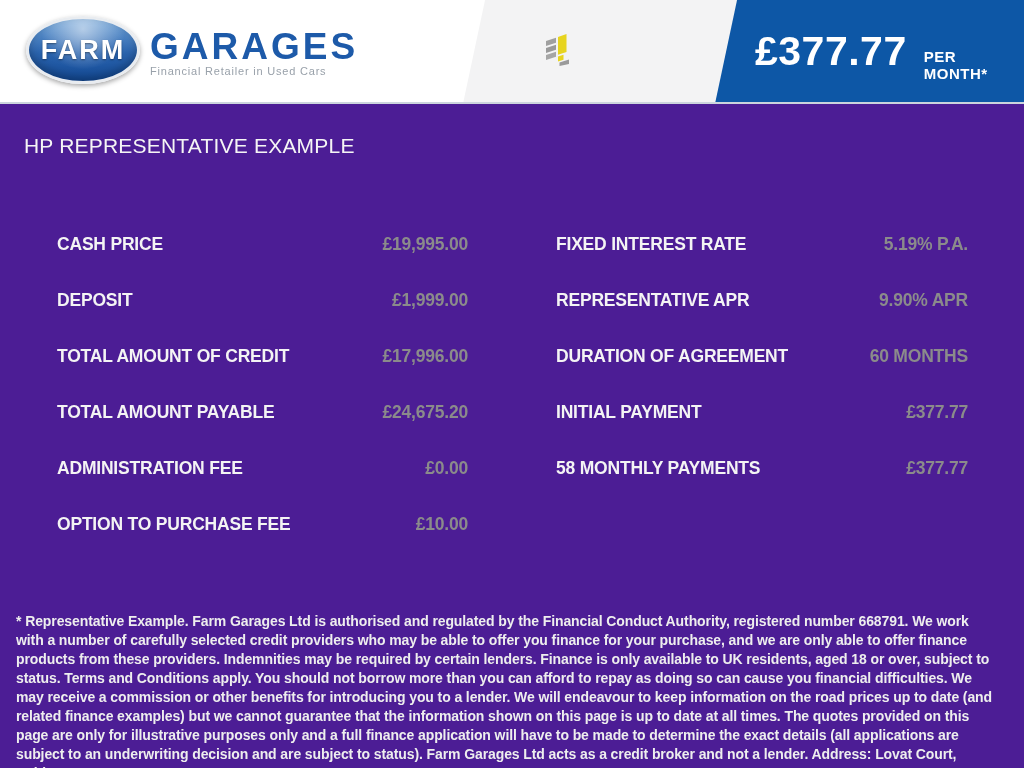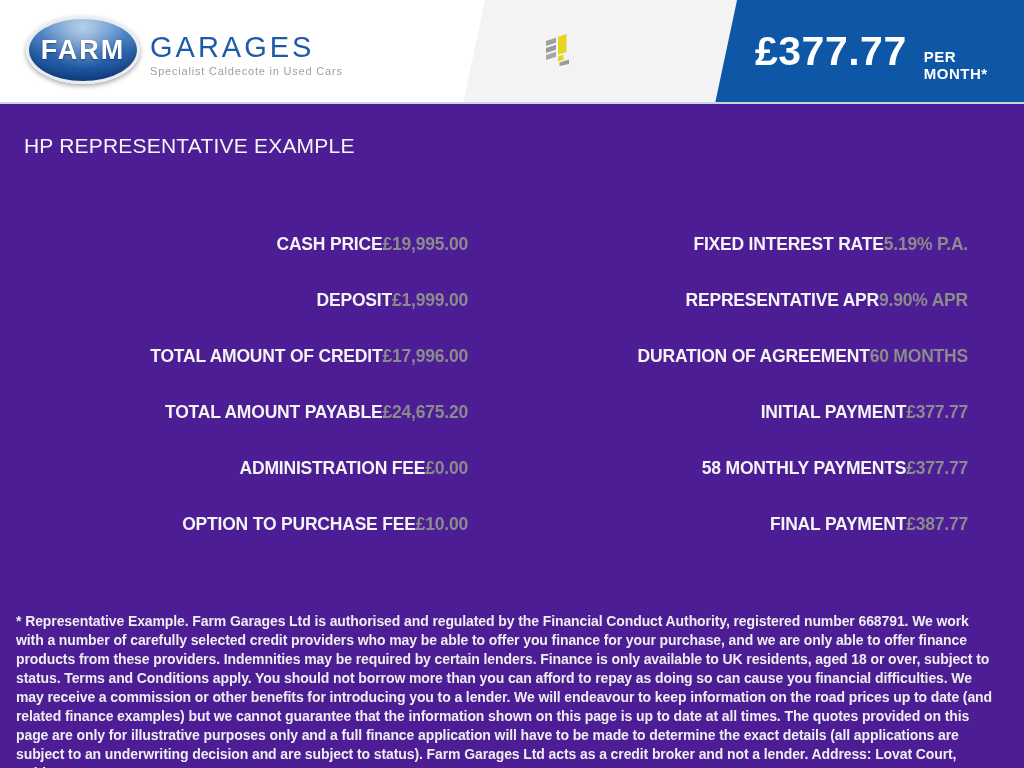--- a/index.html
+++ b/index.html
@@ -39,21 +39,21 @@
     border: 3px solid #e9ecf0;
     box-shadow: 0 2px 5px rgba(0,0,0,0.35), inset 0 -4px 8px rgba(0,0,0,0.25);
     display: flex; align-items: center; justify-content: center;
   }
   .logo-oval span {
     color: #fff; font-weight: 700; font-size: 27px; letter-spacing: 2px;
     text-shadow: 0 1px 2px rgba(0,0,0,0.4);
   }
   .logo-text { margin-left: 10px; padding-top: 16px; }
   .logo-name {
-    color: #1d5aa9; font-weight: 400; font-size: 29px; letter-spacing: 3px; line-height: 30px;
+    color: #1d5aa9; font-weight: 700; font-size: 37px; letter-spacing: 3px; line-height: 30px;
   }
   .logo-tagline {
     color: #99a1aa; font-size: 11px; font-weight: 400; letter-spacing: 0.8px; margin-top: 3px;
   }
 
   
   .funder { position: absolute; left: 545px; top: 33px; display: flex; align-items: center; }
   .funder svg { display: block; }
   .funder-text { margin-left: 9px; }
   .funder-line1 { color: #1d1d1b; font-weight: 700; font-size: 17px; letter-spacing: 0.4px; line-height: 17px; }
@@ -69,21 +69,21 @@
 
   
   .main-title {
     position: absolute; left: 24px; top: 134px;
     color: #f5f5f5; font-weight: 400; font-size: 21px; letter-spacing: 0.2px;
   }
   .col { position: absolute; top: 216px; }
   .col-left  { left: 57px;  width: 411px; }
   .col-right { left: 556px; width: 412px; }
   .fin-row {
-    height: 56px; display: flex; align-items: center; justify-content: flex-end;
+    height: 56px; display: flex; align-items: center; justify-content: space-between;
   }
   .fin-label { color: #f4f4f4; font-weight: 700; font-size: 17.5px; letter-spacing: -0.2px; white-space: nowrap; }
   .fin-value { color: #8b8b8b; font-weight: 700; font-size: 17.5px; letter-spacing: -0.2px; white-space: nowrap; }
 
   
   .footer {
     position: absolute; left: 16px; top: 612px; width: 982px;
     color: #eeeeee; font-weight: 700; font-size: 14px; line-height: 19px;
     letter-spacing: -0.1px;
   }
@@ -96,21 +96,21 @@
   <div class="header">
     <div class="panel-gray"></div>
     <div class="panel-blue"></div>
 
     <div class="logo">
       <div class="logo-oval">
         <span>FARM</span>
       </div>
       <div class="logo-text">
         <div class="logo-name">GARAGES</div>
-        <div class="logo-tagline">Specialist Caldecote in Used Cars</div>
+        <div class="logo-tagline">Financial Retailer in Used Cars</div>
       </div>
     </div>
 
     <div class="funder">
       <svg width="27" height="33" viewBox="0 0 27 33">
         <polygon points="13,4 21.5,1 21.5,19 13,21.8" fill="#e7d41f"></polygon>
         <polygon points="13,23.5 18.5,21.8 18.5,26.8 13,28.5" fill="#e7d41f"></polygon>
         <polygon points="1,8 11,4.8 11,9.8 1,13" fill="#a0a0a0"></polygon>
         <polygon points="1,15 11,11.8 11,16.8 1,20" fill="#9a9a9a"></polygon>
         <polygon points="1,22 11,18.8 11,23.8 1,27" fill="#a6a6a6"></polygon>
@@ -167,21 +167,17 @@
       <span class="fin-value">60 MONTHS</span>
     </div>
     <div class="fin-row">
       <span class="fin-label">INITIAL PAYMENT</span>
       <span class="fin-value">£377.77</span>
     </div>
     <div class="fin-row">
       <span class="fin-label">58 MONTHLY PAYMENTS</span>
       <span class="fin-value">£377.77</span>
     </div>
-    <div class="fin-row">
-      <span class="fin-label">FINAL PAYMENT</span>
-      <span class="fin-value">£387.77</span>
-    </div>
   </div>
 
   <div class="footer">* Representative Example. Farm Garages Ltd is authorised and regulated by the Financial Conduct Authority, registered number 668791. We work with a number of carefully selected credit providers who may be able to offer you finance for your purchase, and we are only able to offer finance products from these providers. Indemnities may be required by certain lenders. Finance is only available to UK residents, aged 18 or over, subject to status. Terms and Conditions apply. You should not borrow more than you can afford to repay as doing so can cause you financial difficulties. We may receive a commission or other benefits for introducing you to a lender. We will endeavour to keep information on the road prices up to date (and related finance examples) but we cannot guarantee that the information shown on this page is up to date at all times. The quotes provided on this page are only for illustrative purposes only and a full finance application will have to be made to determine the exact details (all applications are subject to an underwriting decision and are subject to status). Farm Garages Ltd acts as a credit broker and not a lender. Address: Lovat Court, Caldecote Street, MK16 0YZ</div>
 
 </div>
 
 </body></html>

